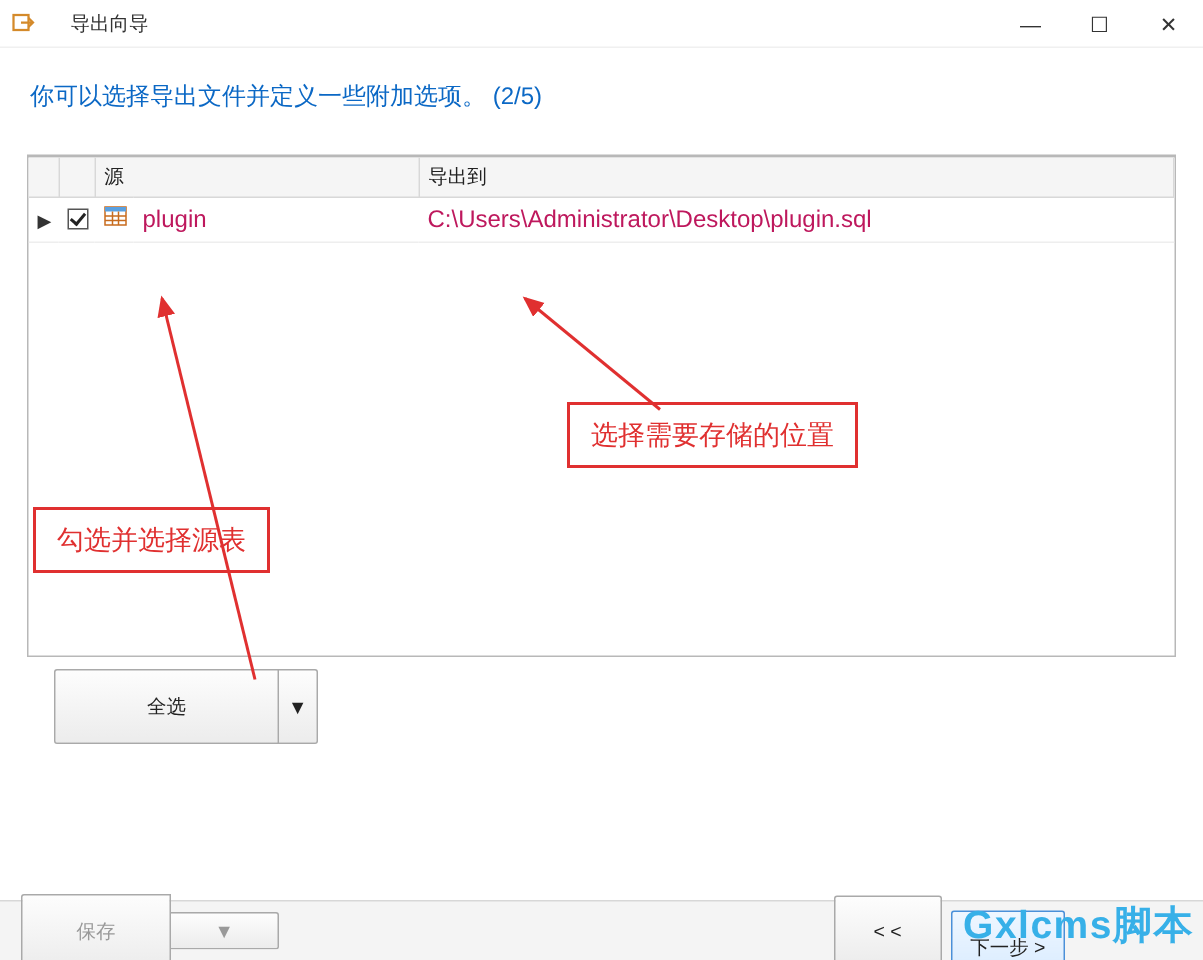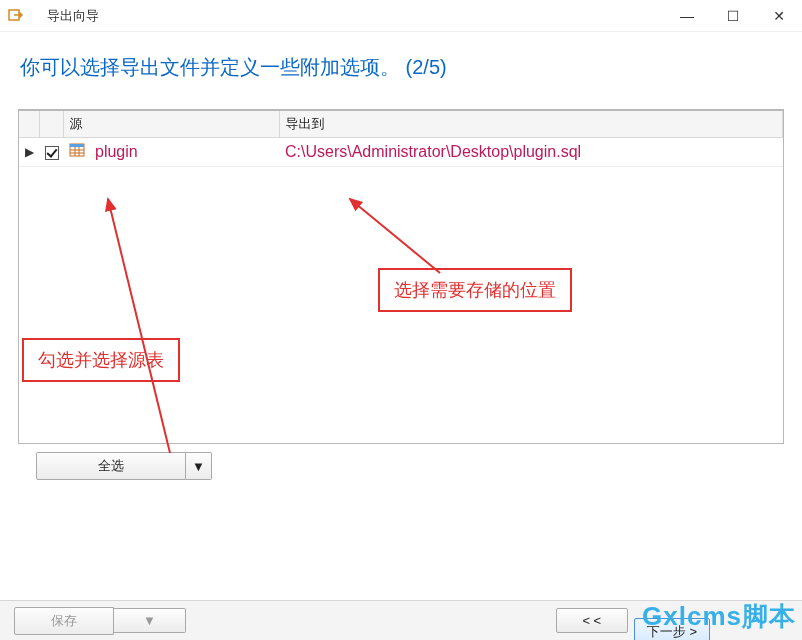--- a/index.html
+++ b/index.html
@@ -35,21 +35,21 @@
 .win-btn {
   width: 46px;
   display: flex;
   align-items: center;
   justify-content: center;
   color: #333;
   font-size: 14px;
 }
 .instruction {
   color: #0b68c5;
-  font-size: 20px;
+  font-size: 16px;
   padding: 22px 20px 18px 20px;
 }
 .outer-panel {
   border-top: 1px solid #b8b8b8;
   margin: 10px 18px 0 18px;
   background: #fff;
 }
 .table-wrap {
   border: 1px solid #b8b8b8;
   margin: 0;
@@ -108,21 +108,21 @@
 
 .btn-row {
   display: flex;
   margin: 8px 18px 0 18px;
   gap: 0;
 }
 .wizard-btn {
   background: linear-gradient(#fdfdfd,#ececec);
   border: 1px solid #a9a9a9;
   border-radius: 2px;
-  padding: 4px 12px;
+  padding: 15px 12px;
   font-size: 13px;
   color: #222;
   min-width: 90px;
   text-align: center;
 }
 .wizard-btn.small { min-width: 48px; }
 .wizard-btn.drop { min-width: 26px; padding: 4px 4px; border-left: none; }
 .wizard-btn.primary {
   background: linear-gradient(#eef6ff,#d6eaff);
   border: 1px solid #4a90d9;

